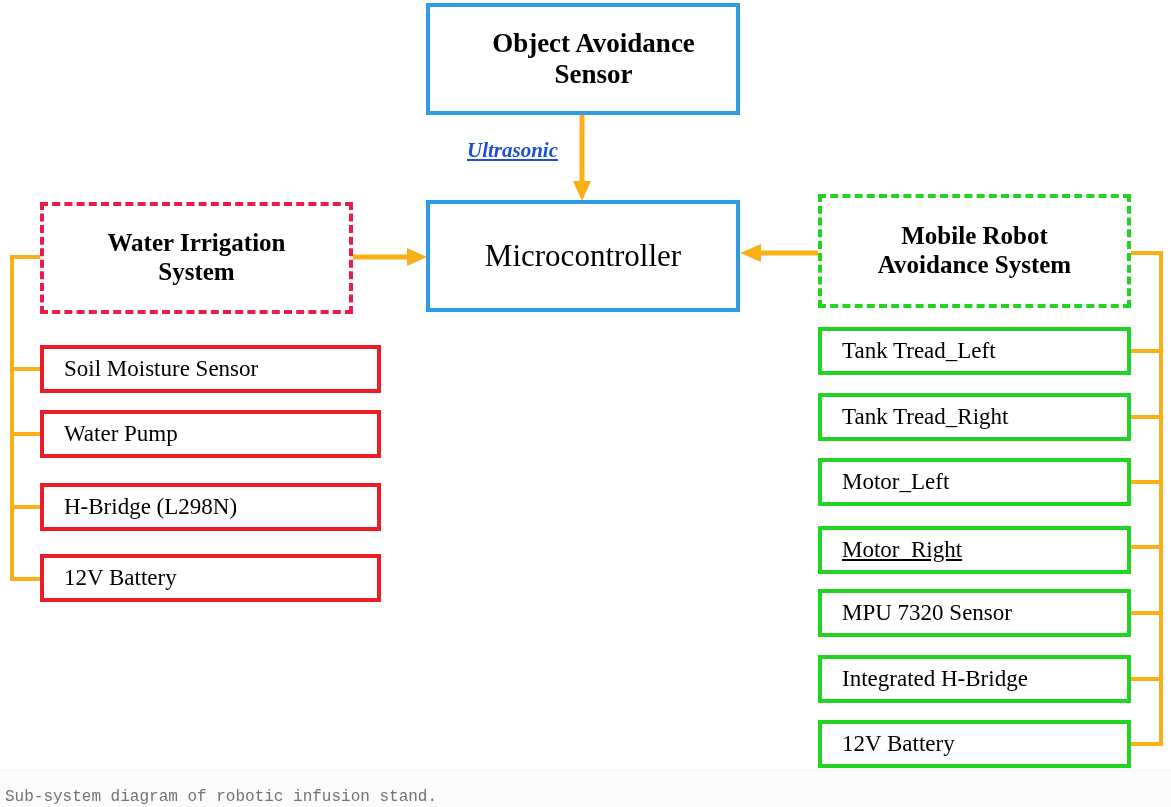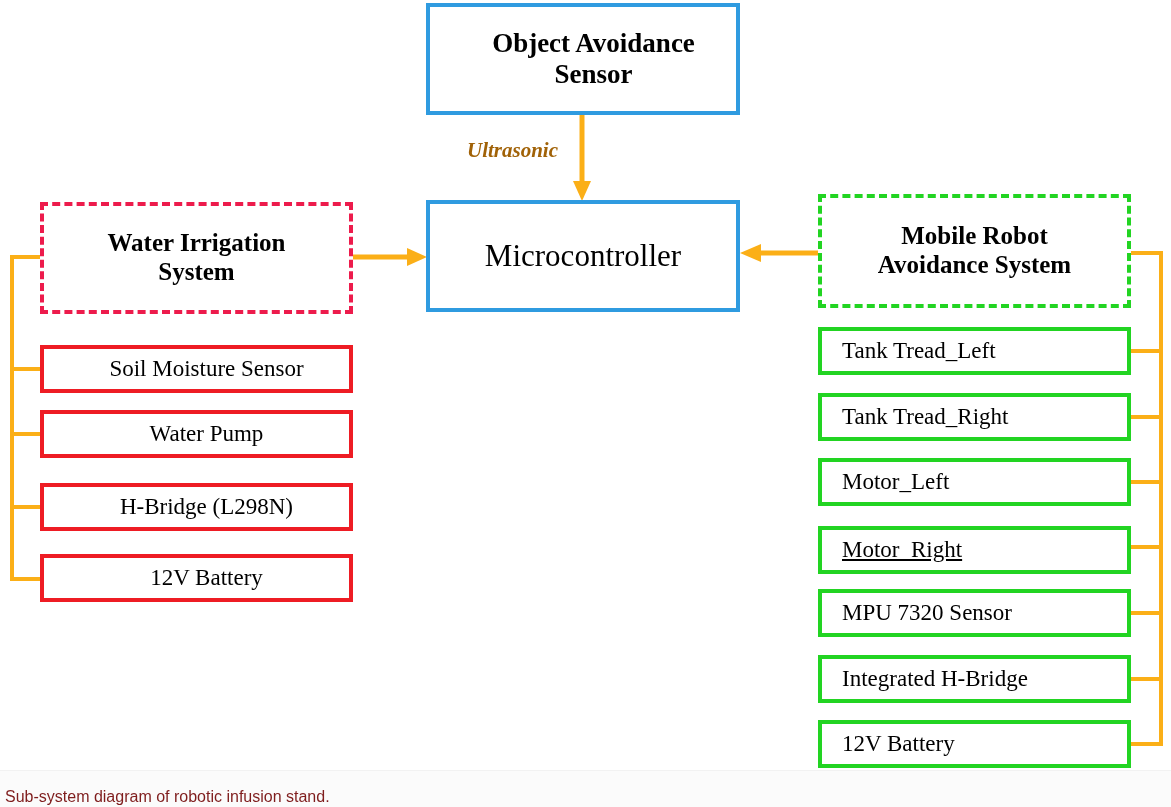--- a/index.html
+++ b/index.html
@@ -90,23 +90,22 @@
     height: 48px;
     font-size: 0;
   }
   .leaf .label {
     font-size: 23px;
     font-weight: normal;
     padding-left: 20px;
   }
   .leaf-left {
     left: 40px;
-    width: 313px;
+    width: 341px;
     border: 4px solid #EE1C24;
-    justify-content: center;
   }
   .leaf-right {
     left: 818px;
     width: 313px;
     border: 4px solid #22D422;
   }
 
   
   .conn {
     position: absolute;
@@ -124,43 +123,44 @@
   }
 
   
   #ultrasonic-label {
     position: absolute;
     left: 465px;
     top: 138px;
     font-size: 21px;
     font-style: italic;
     font-weight: bold;
-    color: #a16207;
+    color: #1d4ed8;
     z-index: 4;
     background: #ffffff;
     padding: 0 2px;
+    text-decoration: underline;
   }
 
   
   #caption-bar {
     position: absolute;
     left: 0; top: 770px;
     width: 1171px;
     height: 37px;
     background: #FBFBFB;
     border-top: 1px solid #F2F2F2;
     z-index: 5;
   }
   #caption-text {
     position: absolute;
     left: 5px;
     top: 17px;
     font-size: 16px;
-    color: #7f1d1d;
-    font-family: Liberation Sans, sans-serif;
+    color: #737373;
+    font-family: Liberation Mono, monospace;
   }
 </style>
 </head>
 <body>
 
 <div id="canvas">
 
   <div class="conn conn-h" style="left:10px; top:255px; width:32px;"></div>
   <div class="conn conn-v" style="left:10px; top:255px; height:250px;"></div>
   <div class="conn conn-v" style="left:10px; top:505px; height:76px;"></div>

